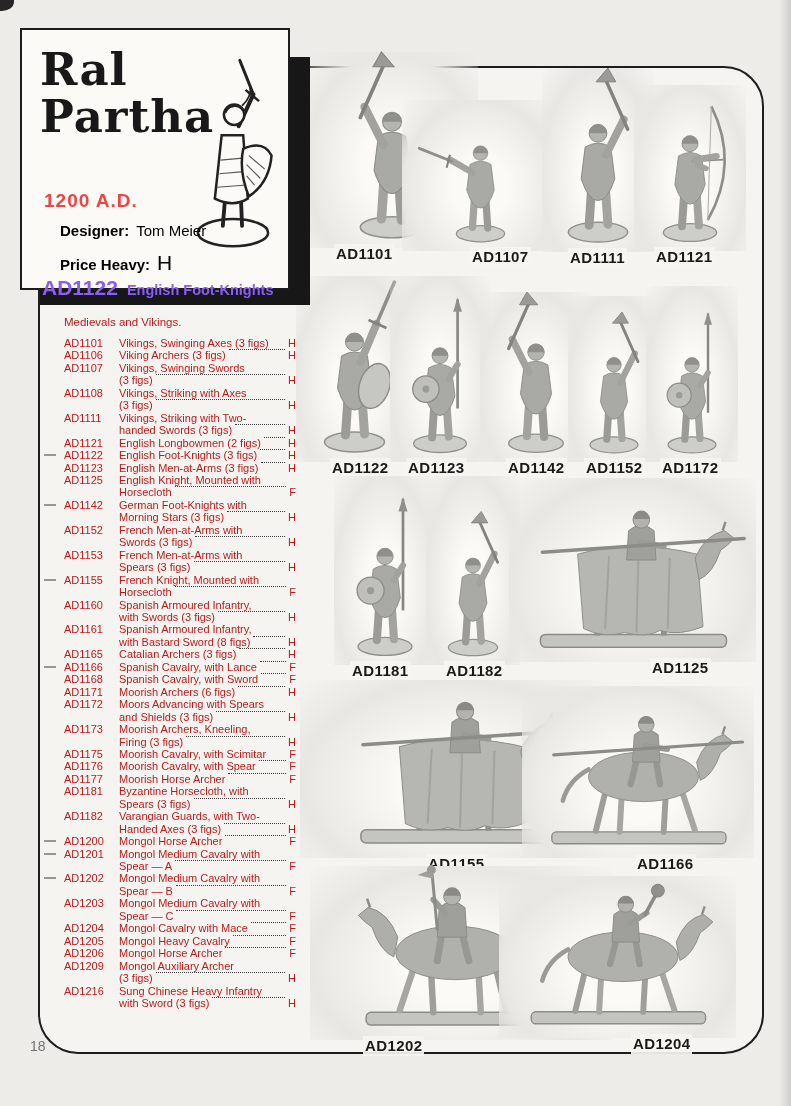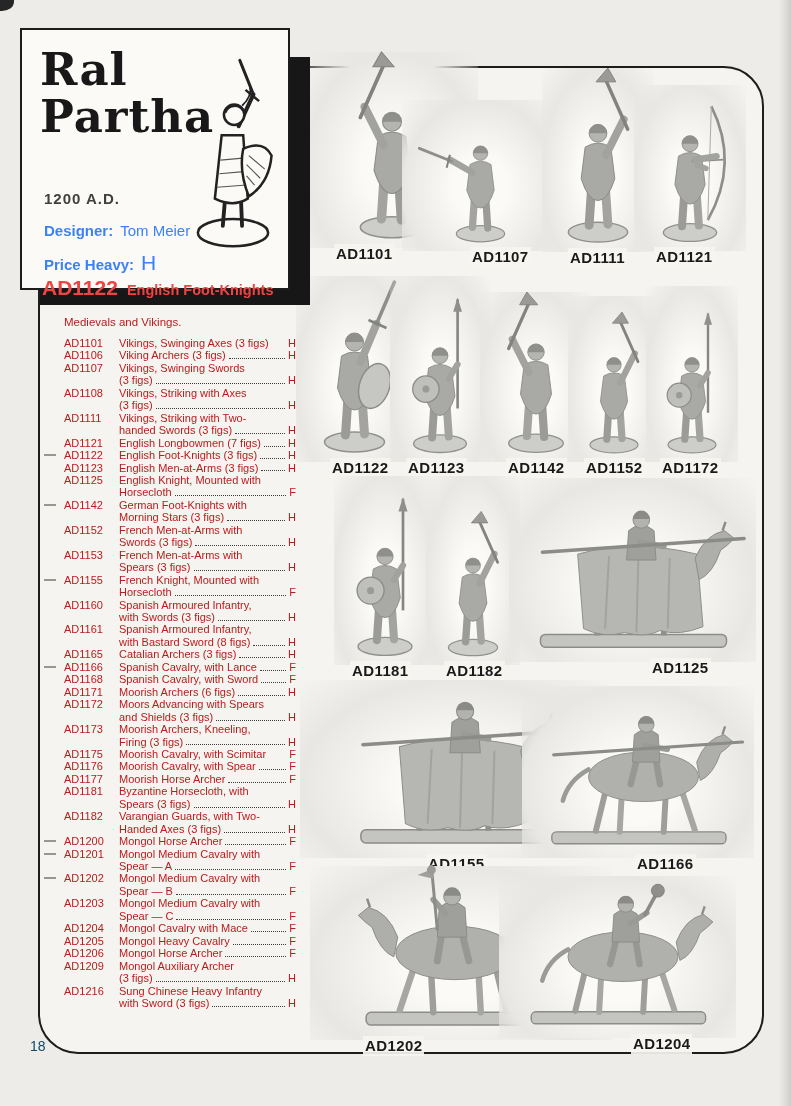--- a/index.html
+++ b/index.html
@@ -6,39 +6,39 @@
   body{width:791px;height:1106px;background:#e9e7e3;font-family:"Liberation Sans",sans-serif;overflow:hidden;}
   .page{position:relative;width:791px;height:1106px;background:#edecе8;background:#edece8;}
   
   .frame{position:absolute;left:38px;top:66px;width:722px;height:984px;border:2.5px solid #1d1d1d;border-radius:40px;background:#f5f4f0;z-index:1;}
   
   .shadow{position:absolute;left:40px;top:57px;width:270px;height:248px;background:#171717;z-index:4;}
   
   .logo-box{position:absolute;left:20px;top:28px;width:266px;height:258px;background:#fbfaf7;border:2.5px solid #1c1c1c;z-index:5;}
   .brand{position:absolute;left:18px;top:16px;font-family:"DejaVu Serif",serif;font-weight:700;font-size:45px;line-height:47px;letter-spacing:1px;color:#181818;}
   .knight{position:absolute;right:4px;top:24px;width:102px;height:202px;}
-  .era{position:absolute;left:22px;top:160px;font-size:15px;font-weight:700;letter-spacing:1px;color:#404040;}
-  .meta{position:absolute;left:22px;font-size:15px;color:#3b82f6;}
+  .era{position:absolute;left:22px;top:160px;font-size:19px;font-weight:700;letter-spacing:1px;color:#ef4444;}
+  .meta{position:absolute;left:38px;font-size:15px;color:#000000;}
   .meta .lbl{font-weight:700;margin-right:7px;}
   .meta.designer{top:192px;}
   .meta.price{top:221px;}
   .pcv{font-size:21px;}
-  .feature{position:absolute;left:20px;top:246px;color:#ef4444;white-space:nowrap;}
+  .feature{position:absolute;left:20px;top:246px;color:#8b5cf6;white-space:nowrap;}
   .fcode{font-size:21px;font-weight:700;}
   .fname{font-size:14.5px;font-weight:700;margin-left:9px;}
   
   .list{position:absolute;left:50px;top:316px;width:246px;z-index:2;color:#b91c1c;}
   .ltitle{font-size:11.5px;line-height:13px;margin-bottom:8px;padding-left:14px;}
   .li{display:grid;grid-template-columns:14px 55px 1fr;font-size:11px;line-height:12.45px;}
   .mk{position:relative;}
   .mk.marked::after{content:"";position:absolute;left:-6px;top:5px;width:12px;border-top:2px solid #99958f;}
   .code{white-space:nowrap;}
   .desc{min-width:0;}
   .dl{white-space:nowrap;}
-  .dl.last{display:flex;align-items:flex-end;}
+  .dl.last{display:flex;align-items:flex-start;}
   .dl.last .t{flex:0 0 auto;}
   .leader{flex:1 1 auto;border-bottom:1.6px dotted #3c3c3c;margin:0 3px 2.5px 3px;min-width:0;}
   .leader.nodots{border-bottom:none;}
   .pc{flex:0 0 auto;}
   
   .gallery{position:absolute;left:0;top:0;width:791px;height:1106px;z-index:3;pointer-events:none;}
   .cell{position:absolute;margin:0;}
   .cell::before{content:"";position:absolute;left:-6px;right:-6px;top:0;bottom:16px;background:radial-gradient(ellipse at 50% 58%,#fbfaf7 25%,#e8e7e3 70%,rgba(232,231,227,0));}
   .figsvg{position:absolute;left:0;top:0;width:100%;height:calc(100% - 22px);overflow:visible;}
   .figsvg.flip{transform:scaleX(-1);}
@@ -54,21 +54,21 @@
   .cell-AD1152{left:574px;top:296px;width:80px;height:182px;} .cell-AD1152 figcaption{left:10px;}
   .cell-AD1172{left:652px;top:286px;width:80px;height:192px;} .cell-AD1172 figcaption{left:8px;}
   .cell-AD1181{left:340px;top:476px;width:90px;height:205px;} .cell-AD1181 figcaption{left:10px;}
   .cell-AD1182{left:432px;top:476px;width:82px;height:205px;} .cell-AD1182 figcaption{left:12px;}
   .cell-AD1125{left:515px;top:478px;width:235px;height:200px;} .cell-AD1125 figcaption{left:135px;}
   .cell-AD1155{left:306px;top:680px;width:300px;height:194px;} .cell-AD1155 figcaption{left:120px;}
   .cell-AD1166{left:528px;top:686px;width:220px;height:188px;} .cell-AD1166 figcaption{left:107px;}
   .cell-AD1202{left:316px;top:866px;width:290px;height:190px;} .cell-AD1202 figcaption{left:47px;}
   .cell-AD1204{left:505px;top:876px;width:225px;height:178px;} .cell-AD1204 figcaption{left:126px;}
   
-  .pageno{position:absolute;left:30px;top:1038px;font-size:14px;color:#0c4a6e;z-index:6;}
+  .pageno{position:absolute;left:30px;top:1038px;font-size:14px;color:#737373;z-index:6;}
   .artifact{position:absolute;left:0;top:0;width:14px;height:11px;background:#262626;border-radius:0 0 85% 0;z-index:7;}
   .edge{position:absolute;right:0;top:0;width:12px;height:100%;background:linear-gradient(to left,rgba(86,84,80,.20),rgba(86,84,80,0));z-index:7;}
 </style>
 </head>
 <body>
 
 <div class="page">
 
   <div class="frame"></div>
   <div class="shadow"></div>
@@ -164,21 +164,21 @@
               <span class="leader"></span>
               <span class="pc">H</span>
             </div>
           </div>
         </div>
         <div class="li">
           <span class="mk"></span>
           <span class="code">AD1121</span>
           <div class="desc">
             <div class="dl last">
-              <span class="t">English Longbowmen (7 figs)</span>
+              <span class="t">English Longbowmen (2 figs)</span>
               <span class="leader"></span>
               <span class="pc">H</span>
             </div>
           </div>
         </div>
         <div class="li">
           <span class="mk marked"></span>
           <span class="code">AD1122</span>
           <div class="desc">
             <div class="dl last">

